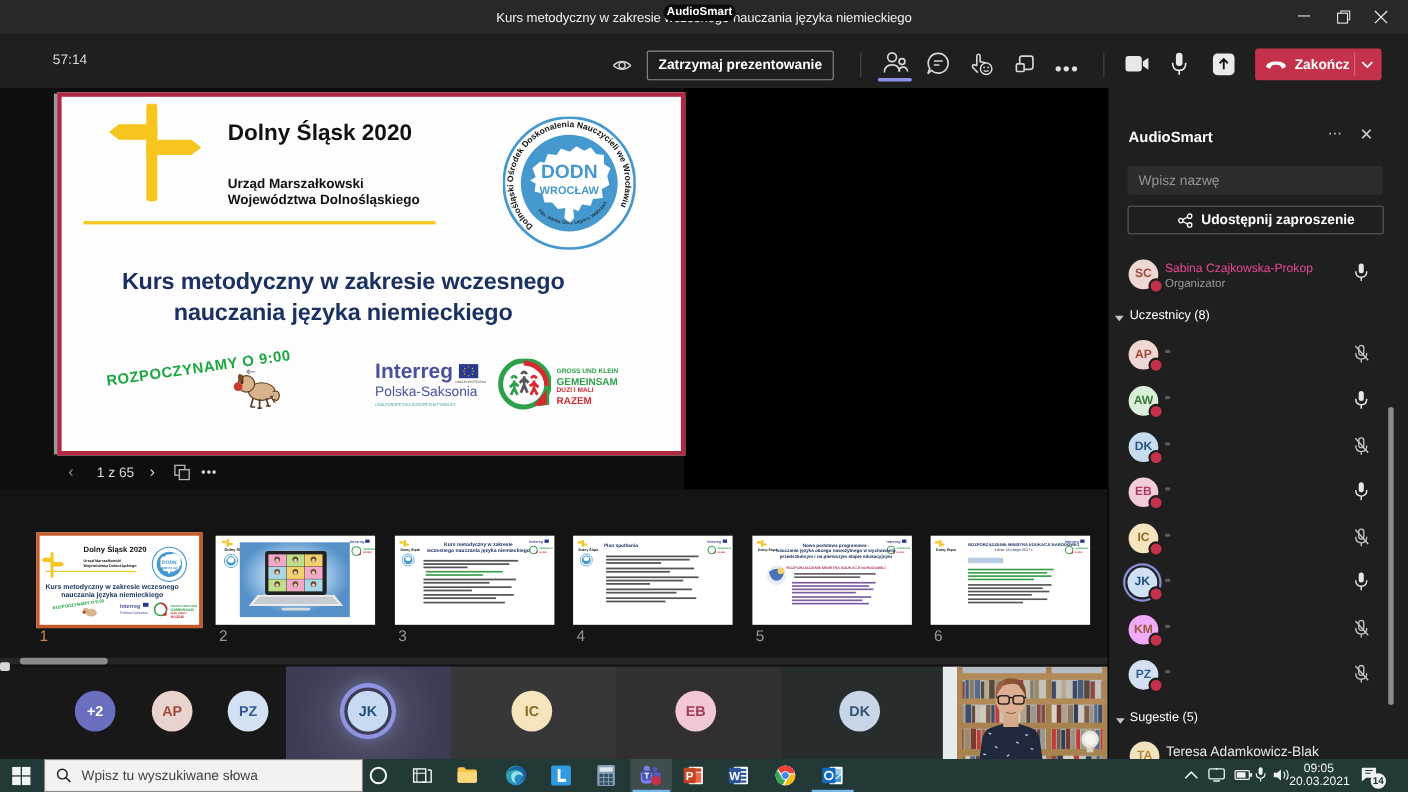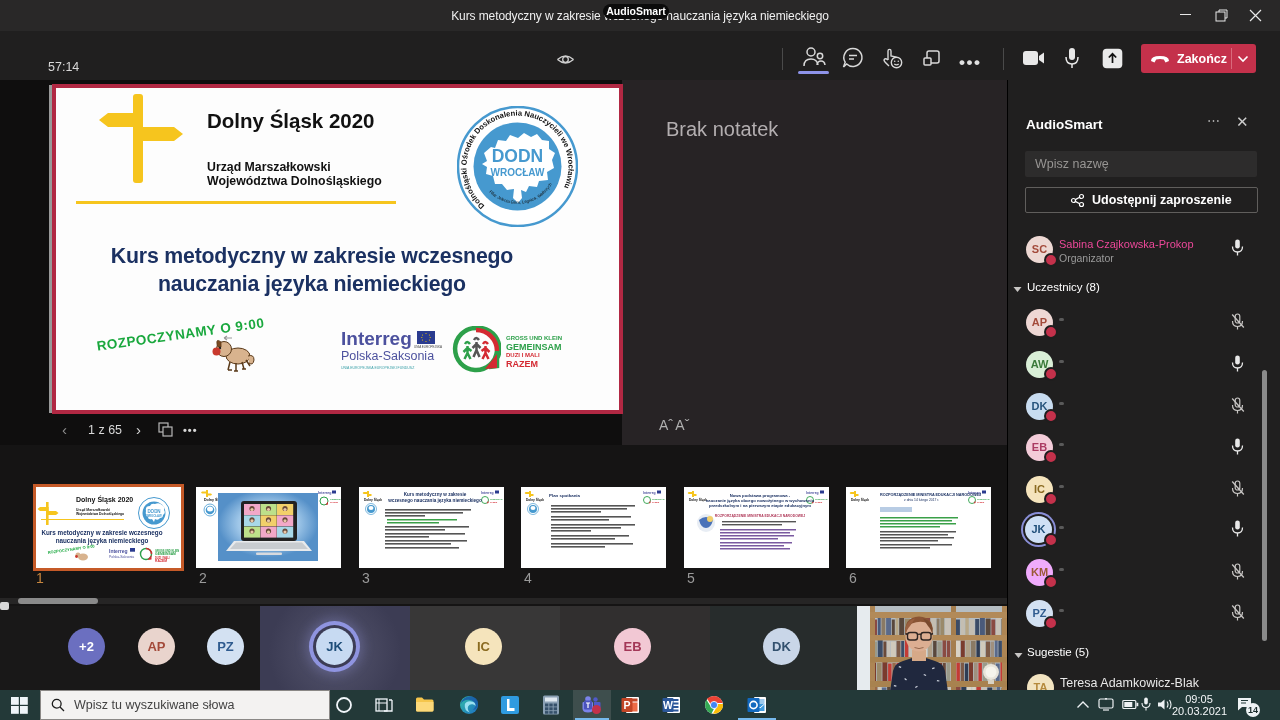--- a/index.html
+++ b/index.html
@@ -6,21 +6,21 @@
     font-family:"Liberation Sans",sans-serif;}
   .abs{position:absolute;}
   #root{position:absolute;left:0;top:0;width:1280px;height:720px;}
   
   #titlebar{left:0;top:0;width:1280px;height:31px;background:#292828;}
   #titletext{left:0;top:9px;width:1280px;text-align:center;color:#efefef;font-size:12px;letter-spacing:-0.1px;}
   #audiosmart{left:603px;top:4px;width:66px;height:15px;background:#0b0b0b;border-radius:8px;
      color:#fff;font-size:10.5px;font-weight:bold;text-align:center;line-height:15px;}
   
   #toolbar{left:0;top:31px;width:1280px;height:49px;background:#201f1f;}
-  #timer{left:48px;top:60px;color:#d8d8d8;font-size:12.5px;}
+  #timer{left:48px;top:47px;color:#d8d8d8;font-size:12.5px;}
   #stopbtn{left:588px;top:46px;width:168px;height:25px;border:1px solid #8a8a8a;background:#201f1f;
      color:#fff;font-size:12.5px;font-weight:bold;text-align:center;line-height:25px;border-radius:2px;}
   .tdiv{top:48px;width:1px;height:22px;background:#4a4a4a;}
   
   #stage{left:0;top:80px;width:622px;height:526px;background:#0f0e0e;}
   #notes{left:622px;top:80px;width:385px;height:365px;background:#272325;}
   #braknotatek{left:44px;top:38px;color:#b3aeb0;font-size:20px;}
   #filmarea{left:0;top:445px;width:1007px;height:161px;background:#151414;}
   
   #slideedge{left:49px;top:85px;width:2.5px;height:328px;background:#999;}
@@ -57,20 +57,21 @@
     <path d="M2 2 L13 13 M13 2 L2 13" stroke="#e8e8e8" stroke-width="1.2"></path>
   </svg>
 
   <div class="abs" id="toolbar"></div>
   <div class="abs" id="timer">57:14</div>
   <svg class="abs" style="left:556px;top:52px" width="19" height="15" viewBox="0 0 19 15">
     <path d="M1.5 7.5 Q9.5 0.5 17.5 7.5" fill="none" stroke="#cfcfcf" stroke-width="1.3"></path>
     <path d="M1.5 7.5 Q9.5 14.5 17.5 7.5" fill="none" stroke="#cfcfcf" stroke-width="1.3"></path>
     <circle cx="9.5" cy="7.5" r="2.8" fill="none" stroke="#cfcfcf" stroke-width="1.3"></circle>
   </svg>
+  <div class="abs" id="stopbtn">Zatrzymaj prezentowanie</div>
   <div class="abs tdiv" style="left:782px;"></div>
   <div class="abs tdiv" style="left:1003px;"></div>
 
   <svg class="abs" style="left:801px;top:46px" width="26" height="22" viewBox="0 0 26 22">
     <circle cx="10" cy="6" r="4" fill="none" stroke="#d8d8d8" stroke-width="1.5"></circle>
     <path d="M3 20 Q3 13 10 13 Q16 13 17 19" fill="none" stroke="#d8d8d8" stroke-width="1.5"></path>
     <circle cx="19" cy="10" r="2.7" fill="none" stroke="#d8d8d8" stroke-width="1.5"></circle>
     <path d="M16 19 Q16.5 15 20 15 Q23.5 15 24 19" fill="none" stroke="#d8d8d8" stroke-width="1.5"></path>
   </svg>
   <div class="abs" style="left:798px;top:71px;width:31px;height:3px;background:#8d93e8;border-radius:2px;"></div>
@@ -116,24 +117,20 @@
   <svg class="abs" style="left:1150px;top:54px" width="20" height="9" viewBox="0 0 20 9">
     <path d="M1 7 Q1 2 10 2 Q19 2 19 7 L15.5 8.5 L13.8 5.5 Q10 4.3 6.2 5.5 L4.5 8.5 Z" fill="#fff"></path>
   </svg>
   <div class="abs" style="left:1177px;top:52px;color:#fff;font-size:12.5px;font-weight:bold;">Zakończ</div>
   <div class="abs" style="left:1231px;top:48px;width:1px;height:21px;background:#d96a7c;"></div>
   <svg class="abs" style="left:1237px;top:55px" width="12" height="8" viewBox="0 0 12 8">
     <path d="M1.5 1.5 L6 6 L10.5 1.5" fill="none" stroke="#fff" stroke-width="1.6"></path>
   </svg>
 
   <div class="abs" id="stage"></div>
-  <div class="abs" id="notes">
-      <div class="abs" id="braknotatek">Brak notatek</div>
-    <div class="abs" style="left:37px;top:337px;color:#b0b0b0;font-size:14px;">Aˆ  Aˇ</div>
-  </div>
   <div class="abs" id="filmarea"></div>
 
   <div class="abs" id="slideedge"></div>
   <div class="abs" id="slide">
     <div class="abs" id="slidewhite">
 
       <svg class="abs" style="left:40px;top:6px" width="90" height="92" viewBox="0 0 90 92">
         <rect x="37" y="0" width="10" height="89" rx="3" fill="#f6c51e"></rect>
         <path d="M47 19 L12 19 L3 26 L12 33 L47 33 Z" fill="#f6c51e"></path>
         <path d="M37 33 L78 33 L87 40 L78 47 L37 47 Z" fill="#f6c51e"></path>

